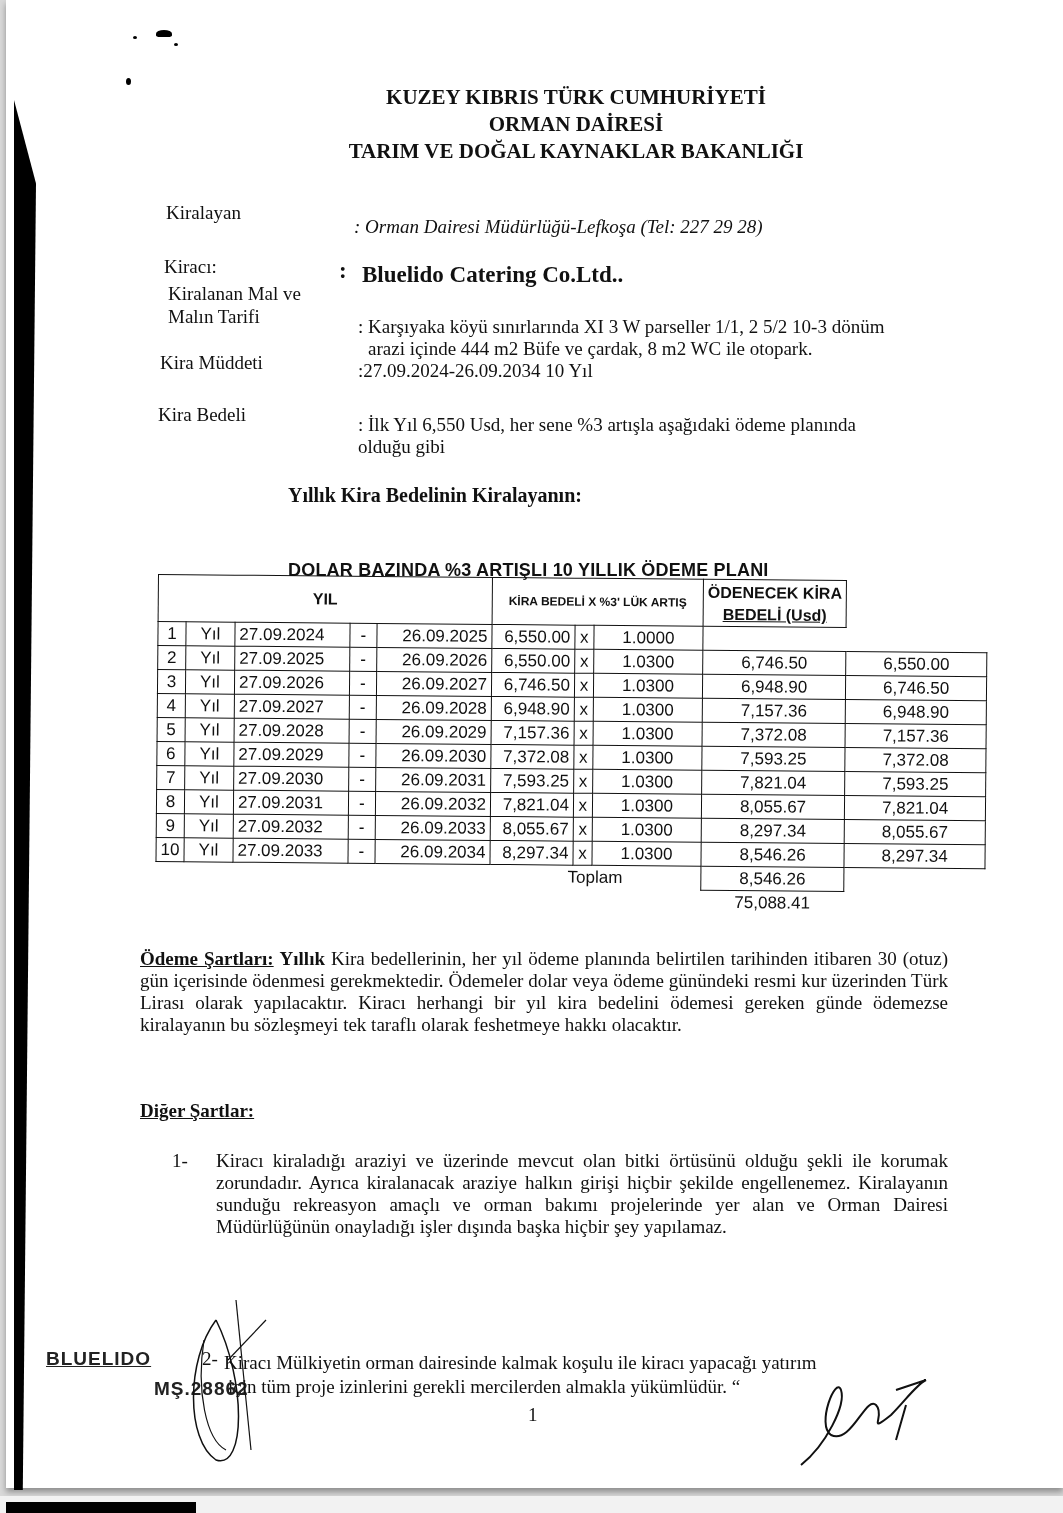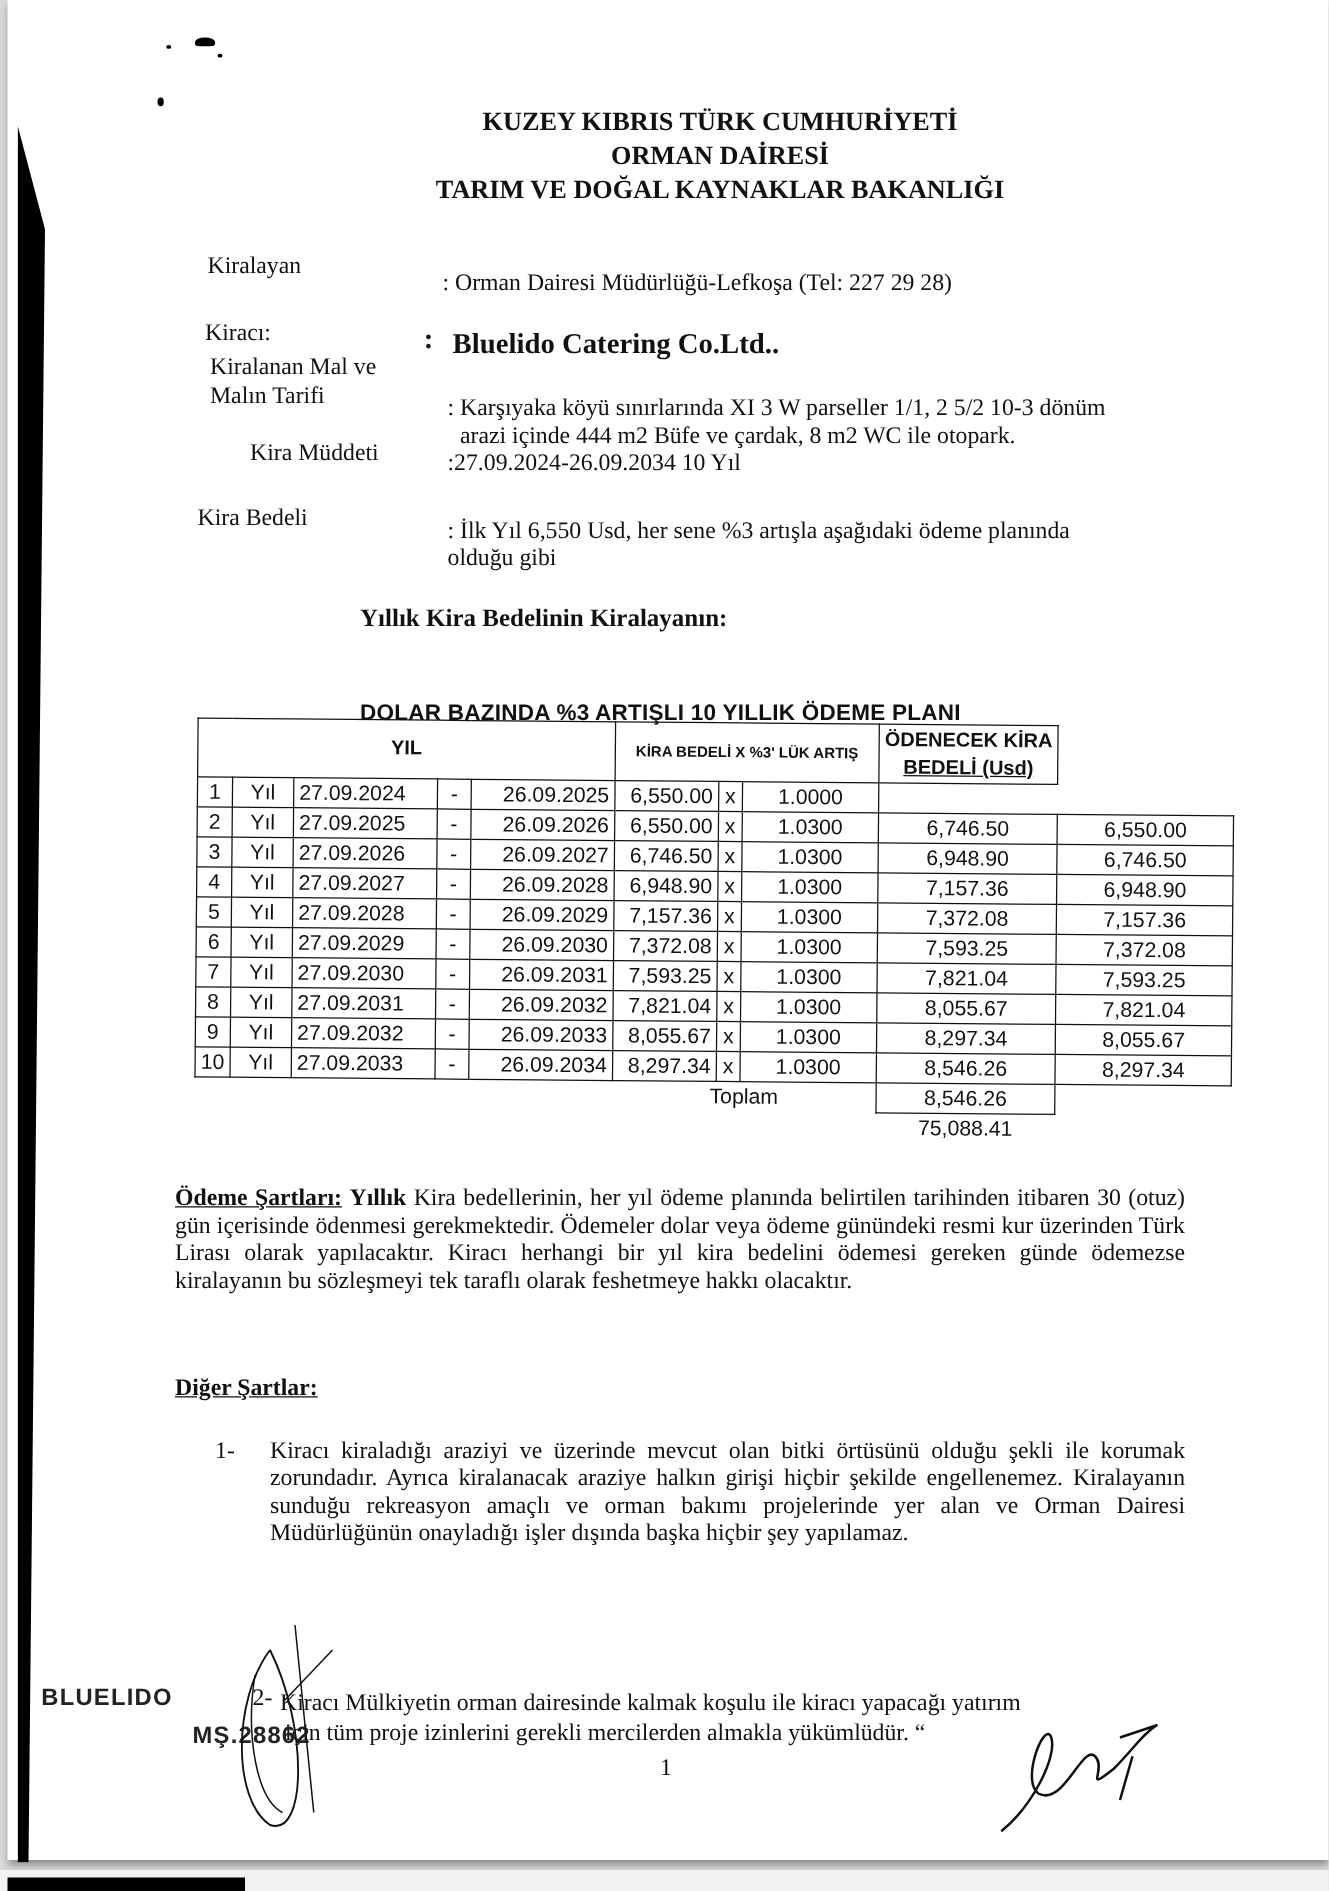--- a/index.html
+++ b/index.html
@@ -71,32 +71,32 @@
   <div class="speck" style="left:127px;top:36px;width:4px;height:3px;"></div>
   <div class="speck" style="left:168px;top:43px;width:4px;height:3px;"></div>
 
   <div class="header">
     <div>KUZEY KIBRIS TÜRK CUMHURİYETİ</div>
     <div>ORMAN DAİRESİ</div>
     <div>TARIM VE DOĞAL KAYNAKLAR BAKANLIĞI</div>
   </div>
 
   <div class="field-label" style="left:160px;top:202px;">Kiralayan</div>
-  <div class="field-value" style="left:348px;top:216px;">: Orman Dairesi Müdürlüğü-Lefkoşa (Tel: 227 29 28)</div>
+  <div class="field-value" style="left:348px;top:216px;font-style:italic;">: Orman Dairesi Müdürlüğü-Lefkoşa (Tel: 227 29 28)</div>
 
   <div class="field-label" style="left:158px;top:256px;">Kiracı:</div>
   <div class="field-value bold-big" style="left:333px;top:260px;">:</div>
   <div class="field-value bold-big" style="left:356px;top:264px;">Bluelido Catering Co.Ltd..</div>
 
   <div class="field-label" style="left:162px;top:283px;">Kiralanan Mal ve</div>
   <div class="field-label" style="left:162px;top:306px;">Malın Tarifi</div>
   <div class="field-value" style="left:352px;top:316px;">: Karşıyaka köyü sınırlarında XI 3 W parseller 1/1, 2 5/2 10-3 dönüm</div>
   <div class="field-value" style="left:362px;top:338px;">arazi içinde 444 m2 Büfe ve çardak,  8 m2 WC ile otopark.</div>
 
-  <div class="field-label" style="left:154px;top:352px;margin-left:40px;">Kira Müddeti</div>
+  <div class="field-label" style="left:154px;top:352px;">Kira Müddeti</div>
   <div class="field-value" style="left:352px;top:360px;">:27.09.2024-26.09.2034 10 Yıl</div>
 
   <div class="field-label" style="left:152px;top:404px;">Kira Bedeli</div>
   <div class="field-value" style="left:352px;top:414px;">: İlk Yıl 6,550 Usd, her sene %3 artışla aşağıdaki ödeme planında</div>
   <div class="field-value" style="left:352px;top:436px;">olduğu gibi</div>
 
   <div class="section-title">Yıllık Kira Bedelinin Kiralayanın:</div>
 
   <div class="table-title">DOLAR BAZINDA %3 ARTIŞLI 10 YILLIK  ÖDEME PLANI</div>
 
@@ -253,21 +253,21 @@
 
   <div class="item" style="top:1150px;">
     <span class="num">1-</span>
     <span class="body">Kiracı kiraladığı araziyi ve üzerinde mevcut olan bitki örtüsünü olduğu şekli ile korumak zorundadır. Ayrıca kiralanacak araziye halkın girişi hiçbir şekilde engellenemez. Kiralayanın sunduğu rekreasyon amaçlı ve orman bakımı projelerinde yer alan ve Orman Dairesi Müdürlüğünün onayladığı işler dışında başka hiçbir şey yapılamaz.</span>
   </div>
 
   <div class="field-value" style="left:196px;top:1348px;">2-</div>
   <div class="field-value" style="left:218px;top:1352px;">Kiracı Mülkiyetin orman dairesinde kalmak koşulu ile kiracı yapacağı yatırım</div>
   <div class="field-value" style="left:222px;top:1376px;">için tüm proje izinlerini gerekli mercilerden almakla yükümlüdür. “</div>
 
-  <div class="stamp-text" style="left:27px;top:1348px;">BLUELIDO</div>
+  <div class="stamp-text" style="left:40px;top:1348px;text-decoration:underline;">BLUELIDO</div>
   <div class="stamp-text" style="left:148px;top:1378px;">MŞ.28862</div>
 
   <svg class="sig" style="left:170px;top:1300px;" width="110" height="170">
     <path d="M40 20 C10 60, 10 140, 40 160 C70 170, 70 80, 40 20" fill="none" stroke="#111" stroke-width="1.5"></path>
     <path d="M28 40 C20 90, 30 140, 50 150" fill="none" stroke="#111" stroke-width="1.2"></path>
     <path d="M60 0 L75 150" fill="none" stroke="#111" stroke-width="1.2"></path>
     <path d="M52 60 L90 20" fill="none" stroke="#111" stroke-width="1.2"></path>
   </svg>
 
   <div class="page-num">1</div>

